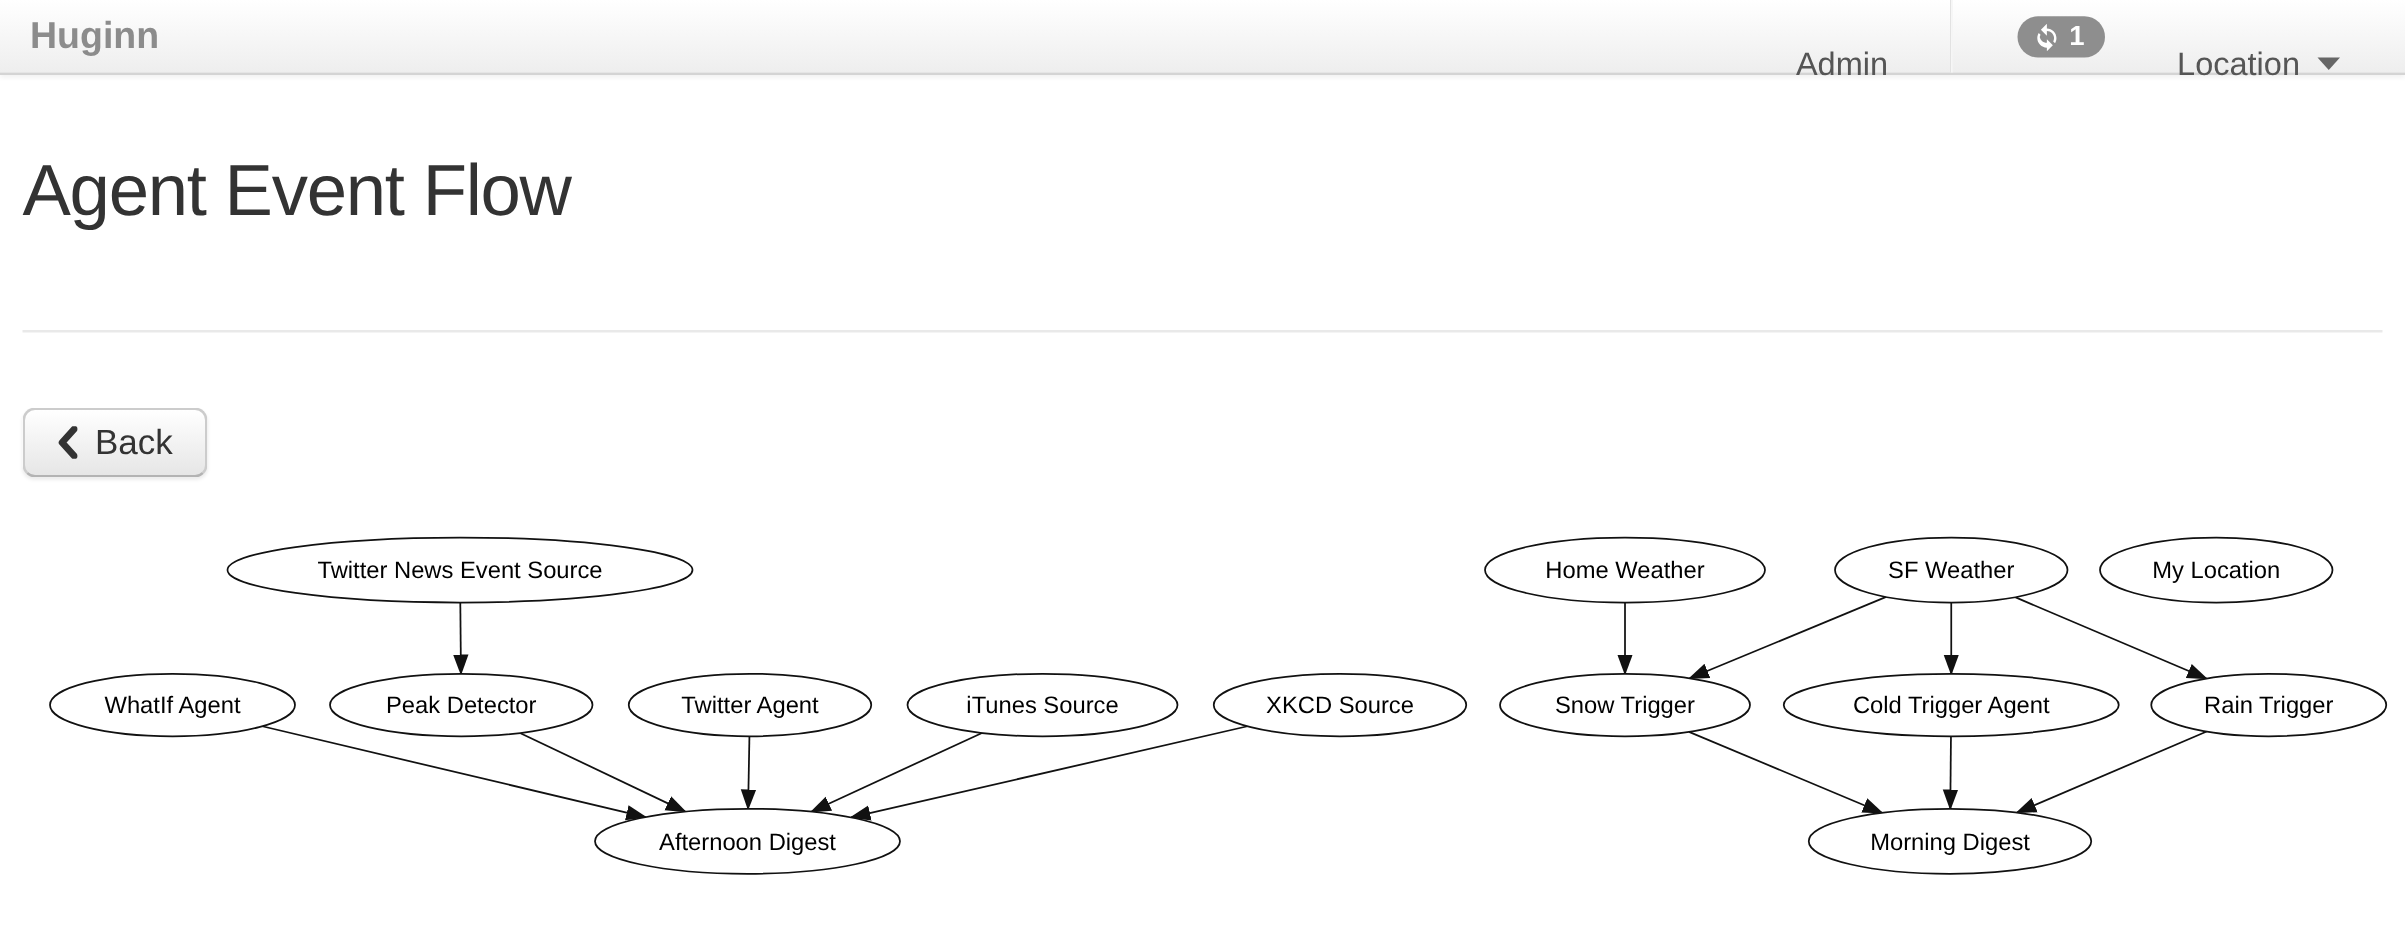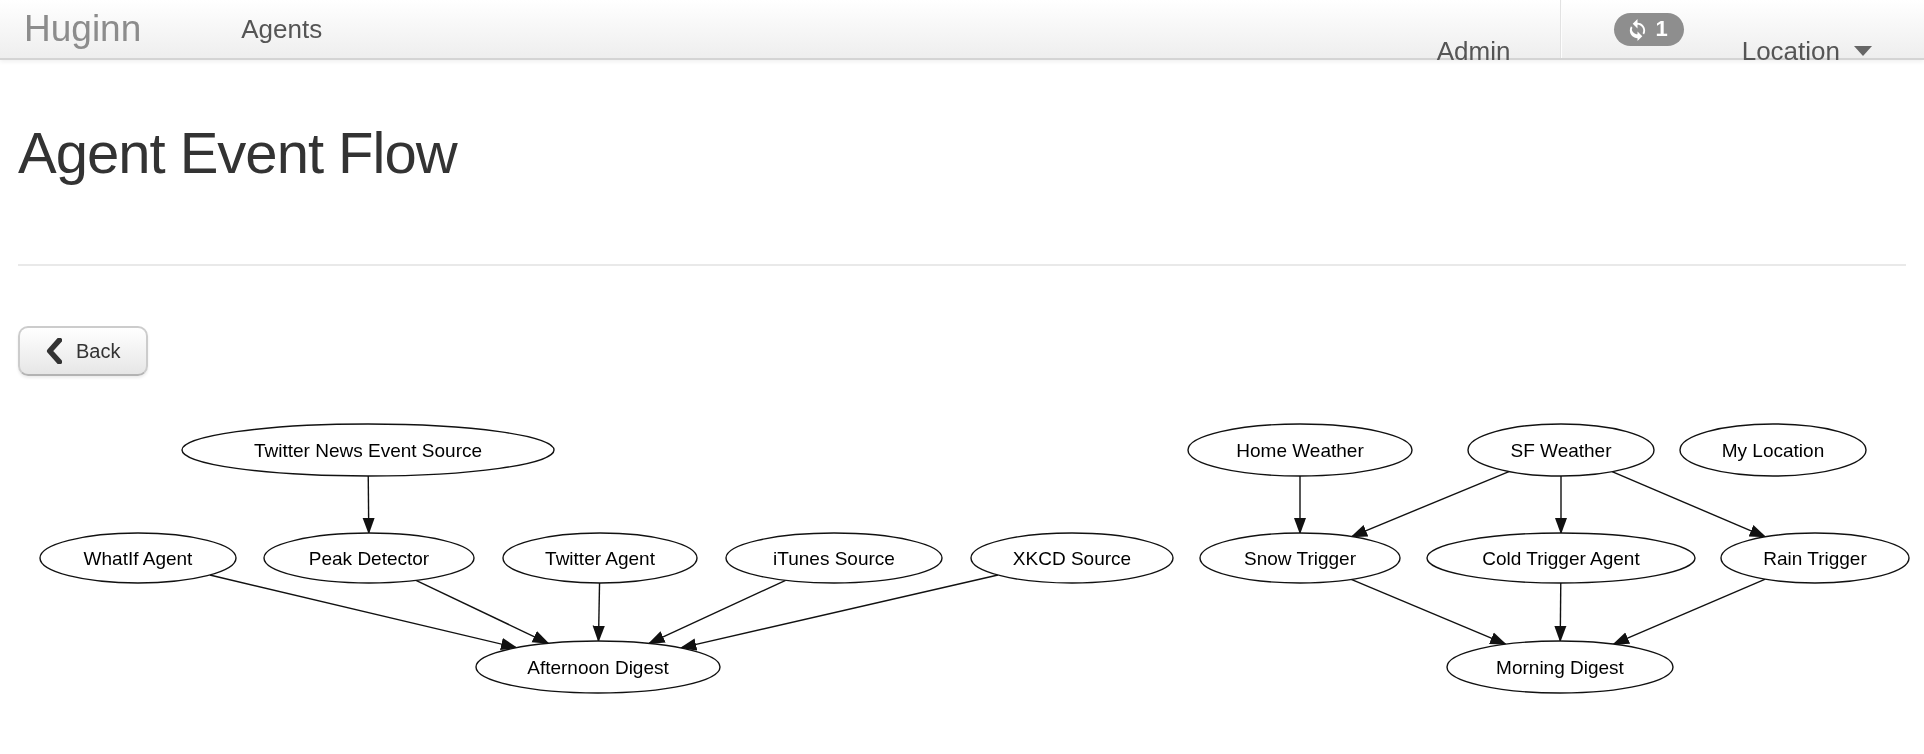--- a/index.html
+++ b/index.html
@@ -8,22 +8,22 @@
 
   
   .navbar {
     height:60px; width:100%;
     display:flex; align-items:center;
     background:linear-gradient(#ffffff,#eeeeee);
     border-bottom:2px solid #d4d4d4;
     box-shadow:0 2px 4px rgba(0,0,0,.06);
     padding:0 0 0 24px;
   }
-  .brand { font-size:37px; color:#8c8c8c; text-decoration:none;
-           font-weight:400; margin-right:70px; cursor:pointer; }
+  .brand { font-size:30px; color:#8c8c8c; text-decoration:none;
+           font-weight:700; margin-right:70px; cursor:pointer; }
   .nav-left { display:flex; align-items:center; height:100%; }
   .nav-left a { font-size:26px; color:#555; text-decoration:none;
                 padding:0 30px; line-height:58px; cursor:pointer; }
   .nav-right { margin-left:auto; display:flex; align-items:center; height:100%; }
   .nav-right a { font-size:26px; color:#555; text-decoration:none; cursor:pointer;margin-top:44px; }
   .nav-admin { padding:0 30px; }
   .v-divider { width:2px; height:58px; background:#e2e2e2;
                border-right:1px solid #fdfdfd; margin-left:20px; }
   .status-badge {
     display:inline-flex; align-items:center; gap:6px;
@@ -39,42 +39,41 @@
 
   
   .container { padding:0 18px; }
   h1.page-title { margin-top:62px; font-size:58px; line-height:62px;
                   font-weight:normal; color:#333; letter-spacing:-1px; }
   hr.rule { border:none; border-top:2px solid #e9e9e9; margin-top:80px; }
 
   .btn-back {
     margin-top:60px;
     display:inline-flex; align-items:center; gap:14px;
-    font-size:20px; color:#333; font-family:inherit;
+    font-size:28px; color:#333; font-family:inherit;
     background:linear-gradient(#ffffff,#e6e6e6);
     border:2px solid #cccccc; border-bottom-color:#b3b3b3;
     border-radius:10px; padding:10px 26px;
     box-shadow:inset 0 2px 0 rgba(255,255,255,.4), 0 2px 3px rgba(0,0,0,.08);
     cursor:pointer;
   }
 
   .graph-wrap { margin-top:34px; }
   .graph-wrap svg { display:block; }
   .flow-node ellipse { fill:#ffffff; stroke:#111111; stroke-width:1.4; }
   .flow-node text { font-size:19px; fill:#000000;
                     font-family:"Liberation Sans", sans-serif; }
   .flow-edge { stroke:#111111; stroke-width:1.4; fill:none; }
 </style>
 </head>
 <body>
 
 <div class="navbar">
   <a class="brand">Huginn</a>
   <nav class="nav-left">
-    <a>Agents</a>
   </nav>
   <div class="nav-right">
     <a class="nav-admin">Admin</a>
     <div class="v-divider"></div>
     <span class="status-badge">
       <svg width="23" height="23" viewBox="0 0 24 24" aria-hidden="true">
         <path fill="#ffffff" d="M12 4V1L7 6l5 5V7c3.3 0 6 2.7 6 6 0 1-.3 2-.7 2.8l1.5 1.5C19.6 16 20 14.6 20 13c0-4.4-3.6-8-8-8zm-6 9c0-1 .3-2 .7-2.8L5.2 8.7C4.4 10 4 11.4 4 13c0 4.4 3.6 8 8 8v3l5-5-5-5v3c-3.3 0-6-2.7-6-6z"></path>
       </svg>
       <span class="cnt">1</span>
     </span>

